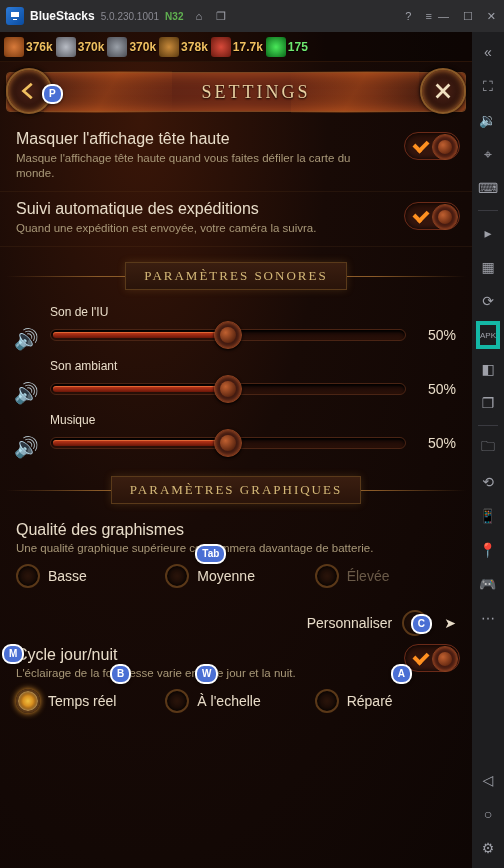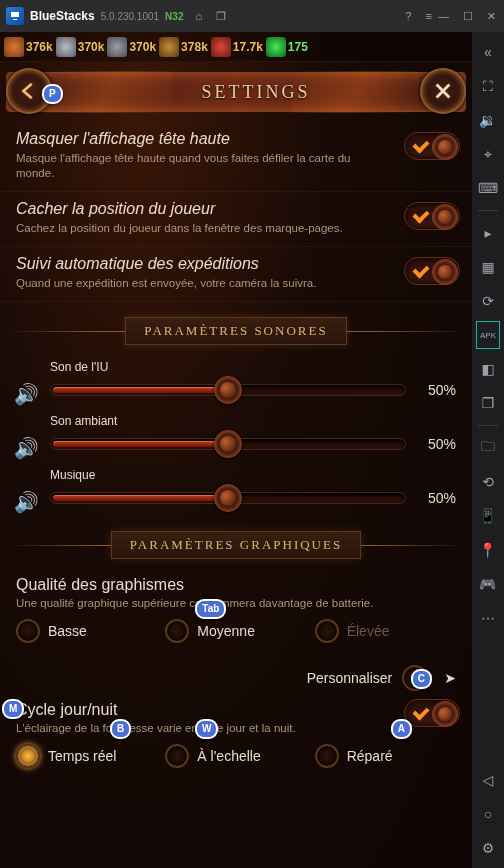--- a/index.html
+++ b/index.html
@@ -63,21 +63,21 @@
   .sh-back{left:0;}
   .sh-close{right:0;}
   .sh-btn svg{width:22px;height:22px;stroke:#f0c060;stroke-width:3;fill:none;}
   .sh-btn.sh-close svg{stroke:#f0e0c0;}
 
   .game-scroll{ flex:1; overflow-y:auto; padding:4px 0 10px 0;}
   .game-scroll::-webkit-scrollbar{width:0;}
 
   
   .setting-row { padding:8px 16px 10px 16px; border-bottom:1px solid rgba(120,80,40,.15); position:relative;}
-  .sr-title { color: var(--text); font-size:16px; margin-bottom:3px;font-style:italic;}
+  .sr-title { color: var(--text); font-size:16px; margin-bottom:3px;}
   .sr-desc { color: var(--text-dim); font-size:11.5px; line-height:1.3; padding-right:70px;}
   .sr-toggle { position:absolute; right:12px; top:10px; width:56px; height:28px; border-radius:14px; background: linear-gradient(#2a1008,#3a1810); border:1px solid #6a2a18; box-shadow: inset 0 0 6px #000;}
   .sr-toggle:before{content:"";position:absolute;left:4px;top:3px;width:20px;height:20px; transform:rotate(-10deg);}
   .sr-toggle:before{border-left:4px solid var(--orange);border-bottom:4px solid var(--orange);width:10px;height:6px;left:9px;top:7px;transform:rotate(-45deg);}
   .sr-toggle .knob{position:absolute;right:1px;top:1px;width:26px;height:26px;border-radius:50%;background:radial-gradient(circle,#5a2418,#2a0e08);border:1px solid #8a4020;box-shadow:inset 0 0 4px #d06030;}
   .sr-toggle .knob:after{content:"";position:absolute;inset:5px;border-radius:50%;background:radial-gradient(circle at 35% 35%,#c06030,#4a1808);}
 
   
   .section-h { margin:12px 6px 6px 6px; height:34px; position:relative; display:flex; align-items:center; justify-content:center;}
   .section-h:before{content:"";position:absolute;left:0;right:0;top:50%;height:1px;background:linear-gradient(90deg,transparent,#8a5a28 20%,#8a5a28 80%,transparent);}
@@ -186,27 +186,20 @@
             <path d="M5 5 L19 19 M19 5 L5 19"></path>
           </svg>
       </div>
     </div>
 
     <div class="game-scroll">
 
       <div class="setting-row">
         <div class="sr-title">Masquer l'affichage tête haute</div>
         <div class="sr-desc">Masque l'affichage tête haute quand vous faites défiler la carte du monde.</div>
-        <div class="sr-toggle">
-            <div class="knob"></div>
-          </div>
-      </div>
-      <div class="setting-row">
-        <div class="sr-title">Cacher la position du joueur</div>
-        <div class="sr-desc">Cachez la position du joueur dans la fenêtre des marque-pages.</div>
         <div class="sr-toggle">
             <div class="knob"></div>
           </div>
       </div>
       <div class="setting-row">
         <div class="sr-title">Suivi automatique des expéditions</div>
         <div class="sr-desc">Quand une expédition est envoyée, votre caméra la suivra.</div>
         <div class="sr-toggle">
             <div class="knob"></div>
           </div>
@@ -315,21 +308,21 @@
   <div class="bs-side">
     <div class="side-icon">«</div>
     <div class="side-icon">⛶</div>
     <div class="side-icon">🔉</div>
     <div class="side-icon">⌖</div>
     <div class="side-icon">⌨</div>
     <div class="sep"></div>
     <div class="side-icon">▸</div>
     <div class="side-icon">▦</div>
     <div class="side-icon">⟳</div>
-    <div class="side-icon" style="font-size:8px;border:1px solid #14b8a6;padding:1px 2px;">APK</div>
+    <div class="side-icon" style="font-size:8px;border:4px solid #14b8a6;padding:1px 2px;">APK</div>
     <div class="side-icon">◧</div>
     <div class="side-icon">❐</div>
     <div class="sep"></div>
     <div class="side-icon">🗀</div>
     <div class="side-icon">⟲</div>
     <div class="side-icon">📱</div>
     <div class="side-icon">📍</div>
     <div class="side-icon">🎮</div>
     <div class="side-icon">⋯</div>
     <div style="flex:1"></div>

